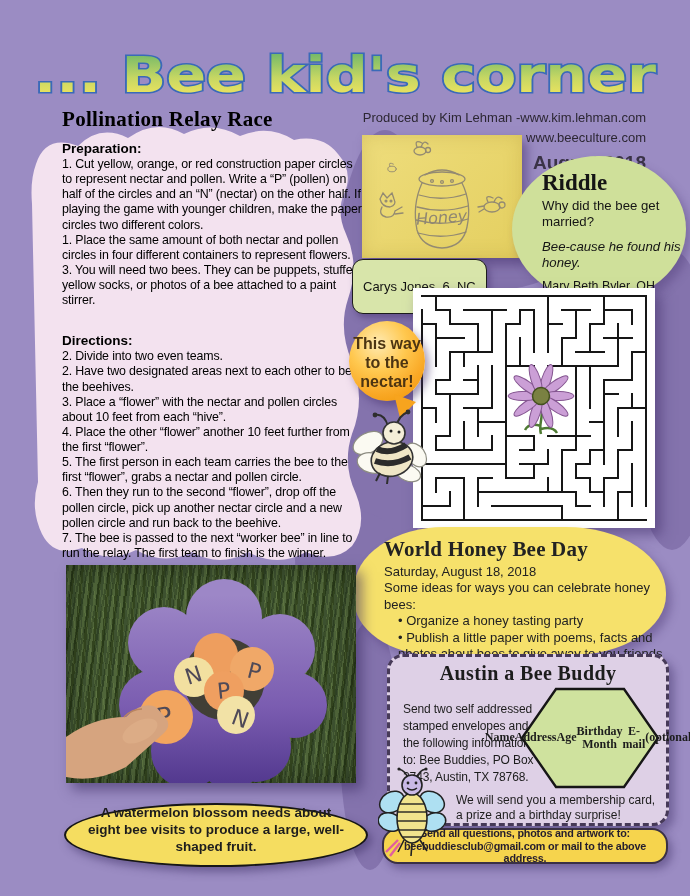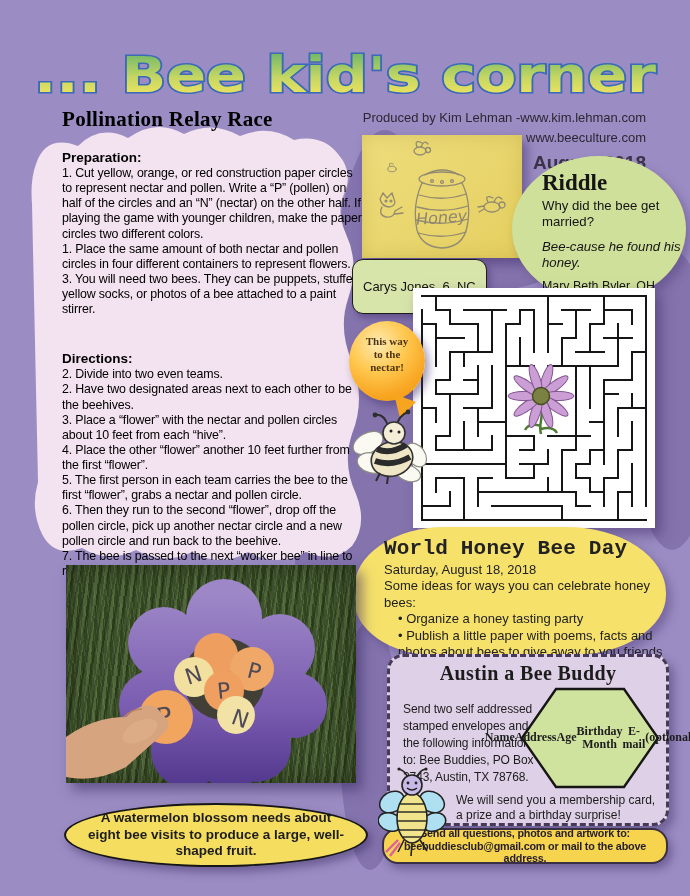--- a/index.html
+++ b/index.html
@@ -8,51 +8,51 @@
   .abs{position:absolute;}
   svg{display:block;}
   
   .title-svg{left:0;top:26px;width:690px;height:92px;}
   .credits{top:108px;right:44px;text-align:right;color:#2c2733;font-size:13px;line-height:1.5;}
   .credits .date{font-size:19px;font-weight:bold;color:#3a3347;margin-top:2px;}
   
   .pinkblob{left:16px;top:94px;width:360px;height:480px;}
   .relay{left:62px;top:107px;width:300px;color:#000000;}
   .relay h2{margin:0 0 6px 0;font-family:"Liberation Serif",serif;font-size:21px;letter-spacing:.3px;}
-  .lbl{font-weight:bold;font-size:13.5px;margin:18px 0 1px 0;}
+  .lbl{font-weight:bold;font-size:13.5px;margin:9px 0 1px 0;}
   .li{font-size:12.4px;line-height:1.22;letter-spacing:-.15px;}
   .gap{height:16px;}
   
   .drawing{left:362px;top:135px;width:160px;height:123px;background:linear-gradient(135deg,#eedd7c,#e4cf60);
            box-shadow:5px 6px 10px rgba(70,50,110,.55), inset 0 0 18px rgba(160,130,40,.25);}
   .pill{left:352px;top:259px;background:#d8e5aa;border:1.5px solid #1c1c1c;border-radius:11px;
         font-size:13px;padding:19px 10px;color:#111;box-shadow:3px 4px 6px rgba(70,50,110,.5);}
   
   .riddle{left:512px;top:156px;width:174px;height:146px;background:#cfe09a;border-radius:50%;
           color:#151515;box-shadow:5px 6px 10px rgba(70,50,110,.35);}
   .riddle h2{margin:14px 0 2px 30px;font-family:"Liberation Serif",serif;font-size:23px;}
   .riddle .q{margin:0 0 0 30px;width:130px;font-size:13.2px;line-height:1.2;}
   .riddle .a{margin:9px 0 0 30px;width:140px;font-size:13.2px;line-height:1.2;font-style:italic;}
   .riddle .c{margin:9px 0 0 30px;font-size:12.4px;}
   
   .bubble{left:349px;top:321px;width:76px;height:80px;border-radius:50%;
           background:radial-gradient(circle at 38% 28%, #ffeab2 0%, #ffc84f 38%, #f9a825 68%, #ee9300 100%);
           box-shadow:4px 5px 9px rgba(70,50,110,.5);}
   .bubble .txt{position:absolute;left:0;top:14px;width:100%;text-align:center;
-          font-size:11px;line-height:1.18;font-weight:bold;color:#4c3412;font-family:Liberation Serif, serif;}
+          font-size:16px;line-height:1.18;font-weight:bold;color:#4c3412;}
   .tail{left:392px;top:394px;width:26px;height:26px;}
   .mazebee{left:350px;top:403px;width:88px;height:88px;}
   
   .mazebox{left:413px;top:288px;width:242px;height:240px;background:#fff;
            box-shadow:6px 7px 12px rgba(60,40,100,.5);}
   
   .world{left:354px;top:527px;width:312px;height:128px;background:#f6e16b;color:#222;
          border-radius:90px 100px 95px 80px / 62px 66px 60px 56px;
          box-shadow:5px 6px 10px rgba(70,50,110,.4);}
-  .world h2{margin:10px 0 2px 30px;font-family:Liberation Mono, monospace;font-size:21px;letter-spacing:.2px;}
+  .world h2{margin:10px 0 2px 30px;font-family:Liberation Serif, serif;font-size:21px;letter-spacing:.2px;}
   .world .ln{margin-left:30px;font-size:13px;line-height:1.26;}
   .world .bul{margin-left:44px;width:266px;font-size:13px;line-height:1.26;}
   .world .bul:before{content:"•  ";}
   
   .buddy{left:387px;top:654px;width:276px;height:166px;background:#ded0e6;border:3px dashed #473a58;
          border-radius:16px;color:#1c1c1c;box-shadow:5px 6px 10px rgba(60,45,100,.45);}
   .buddy h2{margin:5px 0 0 0;text-align:center;font-family:"Liberation Serif",serif;font-size:20px;letter-spacing:.4px;}
   .buddy .instr{position:absolute;left:13px;top:44px;width:132px;font-size:12px;line-height:1.42;letter-spacing:-.1px;}
   .hexwrap{position:absolute;right:6px;top:30px;width:140px;height:102px;}
   .hextxt{position:absolute;right:6px;top:30px;width:140px;height:102px;display:flex;flex-direction:row;
@@ -66,21 +66,21 @@
              font-size:10.8px;font-weight:bold;line-height:1.2;color:#241d2e;letter-spacing:-.2px;
              box-shadow:4px 5px 8px rgba(60,45,100,.45);}
   
   .photo{left:66px;top:565px;width:290px;height:218px;overflow:hidden;
          background:
           repeating-linear-gradient(100deg, rgba(15,30,10,.30) 0 2px, rgba(0,0,0,0) 2px 7px),
           repeating-linear-gradient(82deg, rgba(150,180,100,.18) 0 1px, rgba(0,0,0,0) 1px 6px),
           repeating-linear-gradient(95deg, #3e5230 0 3px, #50663a 3px 6px, #33451f 6px 9px);
          box-shadow:6px 7px 12px rgba(55,40,95,.55), inset 0 0 30px rgba(0,0,0,.35);}
   .caption{left:64px;top:803px;width:300px;height:60px;background:#f5dd60;border:2px solid #161616;
-           border-radius:50%;display:flex;align-items:center;justify-content:center;text-align:center;
+           border-radius:50%;display:flex;align-items:flex-start;justify-content:center;text-align:center;
            font-size:13.5px;font-weight:bold;color:#1d1d1d;line-height:1.25;
            box-shadow:4px 5px 9px rgba(60,45,100,.5);}
   .caption div{width:264px;}
 </style>
 </head>
 <body>
 
 <div class="page">
 
   <svg class="abs" style="left:0;top:0;" width="690" height="896">

